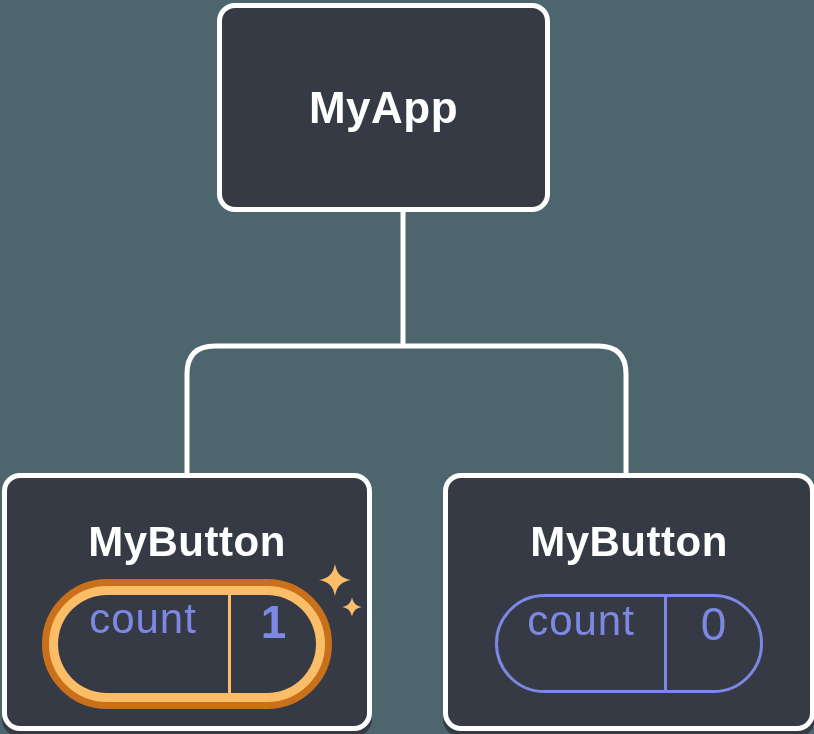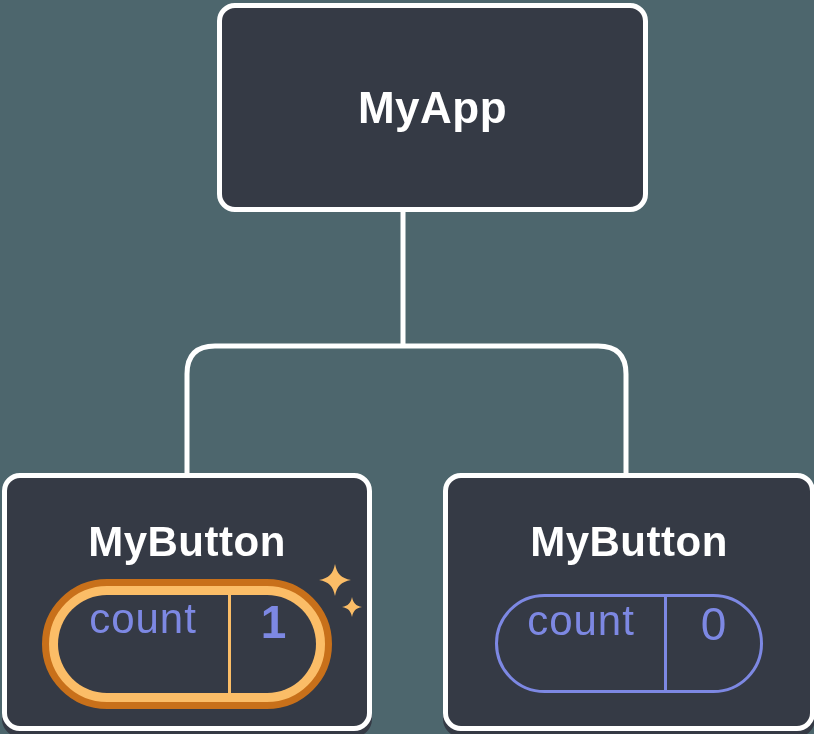--- a/index.html
+++ b/index.html
@@ -32,21 +32,21 @@
   }
   .card {
     position: absolute;
     background: var(--card);
     border: 5px solid var(--line);
     border-radius: 18px;
     box-sizing: border-box;
   }
   .root-card {
     left: 217px; top: 3px;
-    width: 431px; height: 209px;
+    width: 333px; height: 209px;
     display: flex; align-items: center; justify-content: center;
   }
   .node-title {
     color: var(--title-text);
     font-weight: 600;
     letter-spacing: 0.5px;
     white-space: nowrap;
   }
   .root-card .node-title { font-size: 44px; }
   .child-card {

